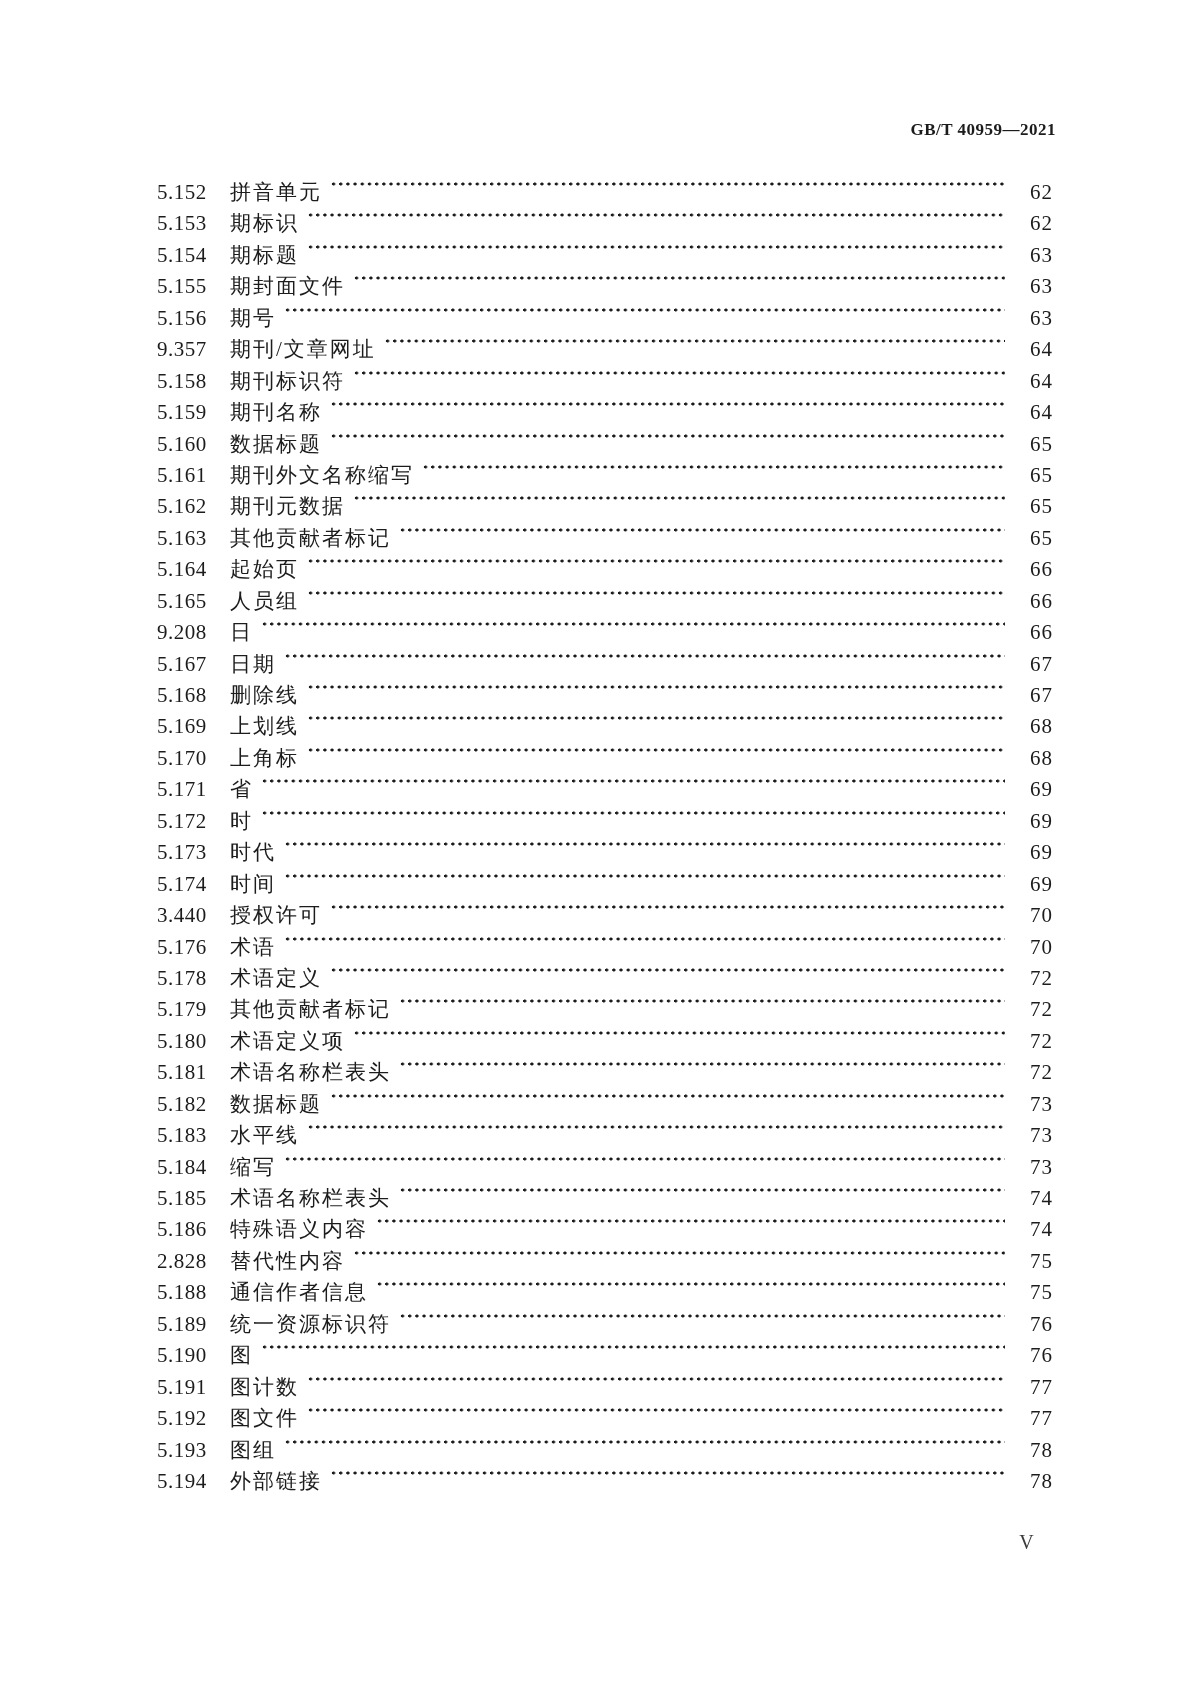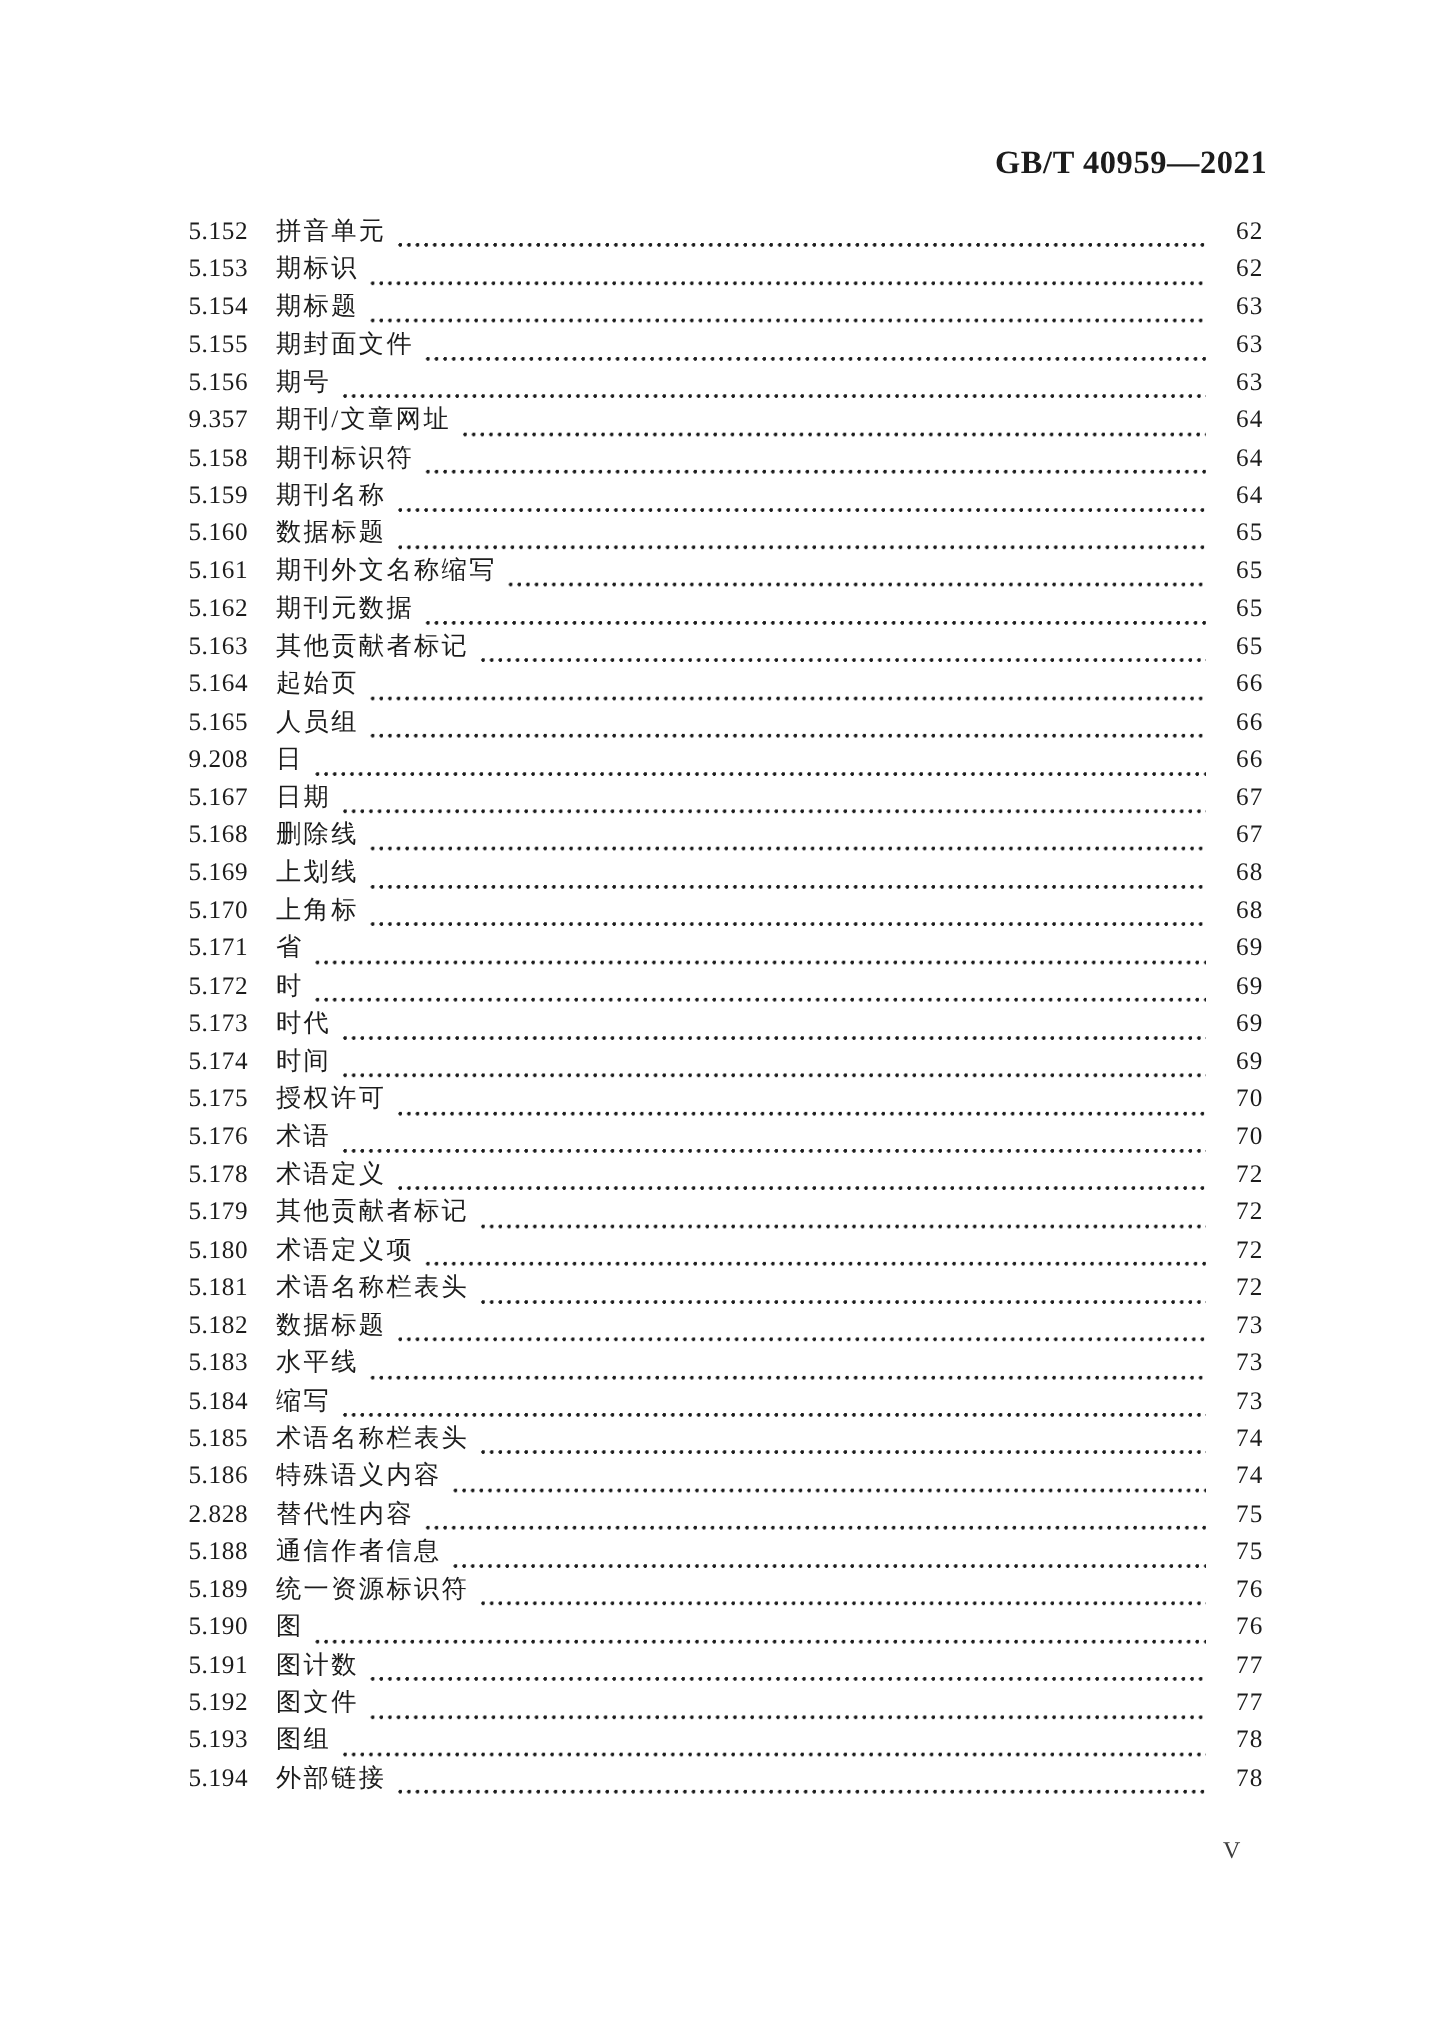--- a/index.html
+++ b/index.html
@@ -15,34 +15,34 @@
     font-family: "Liberation Serif", "DejaVu Serif", serif;
     color: #1c1c1c;
     overflow: hidden;
   }
   .header-code {
     position: absolute;
     top: 120px;
     left: 0;
     width: 1056px;
     text-align: right;
-    font-size: 27px;
+    font-size: 17px;
     font-weight: 700;
     letter-spacing: 0.5px;
     white-space: nowrap;
   }
   .toc {
     position: absolute;
     top: 177px;
     left: 157px;
     width: 896px;
   }
   .toc-row {
     display: flex;
-    align-items: flex-end;
+    align-items: flex-start;
     height: 31.45px;
     font-size: 21px;
     line-height: 31.45px;
     white-space: nowrap;
   }
   .toc-num {
     flex: 0 0 73px;
     letter-spacing: 0.5px;
   }
   .toc-title {
@@ -236,21 +236,21 @@
   </div>
 
   <div class="toc-row">
     <span class="toc-num">5.174</span>
     <span class="toc-title">时间</span>
     <span class="dot-leader"></span>
     <span class="toc-page">69</span>
   </div>
 
   <div class="toc-row">
-    <span class="toc-num">5.175</span>
+    <span class="toc-num">3.440</span>
     <span class="toc-title">授权许可</span>
     <span class="dot-leader"></span>
     <span class="toc-page">70</span>
   </div>
 
   <div class="toc-row">
     <span class="toc-num">5.176</span>
     <span class="toc-title">术语</span>
     <span class="dot-leader"></span>
     <span class="toc-page">70</span>

